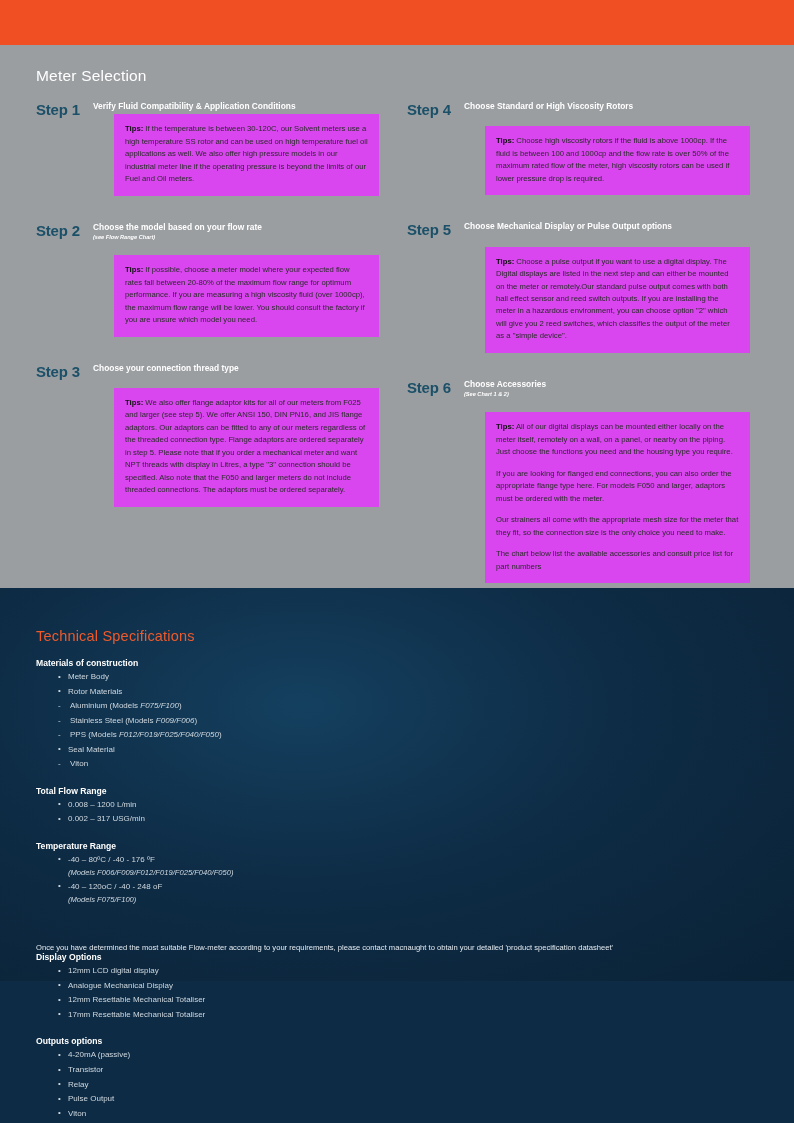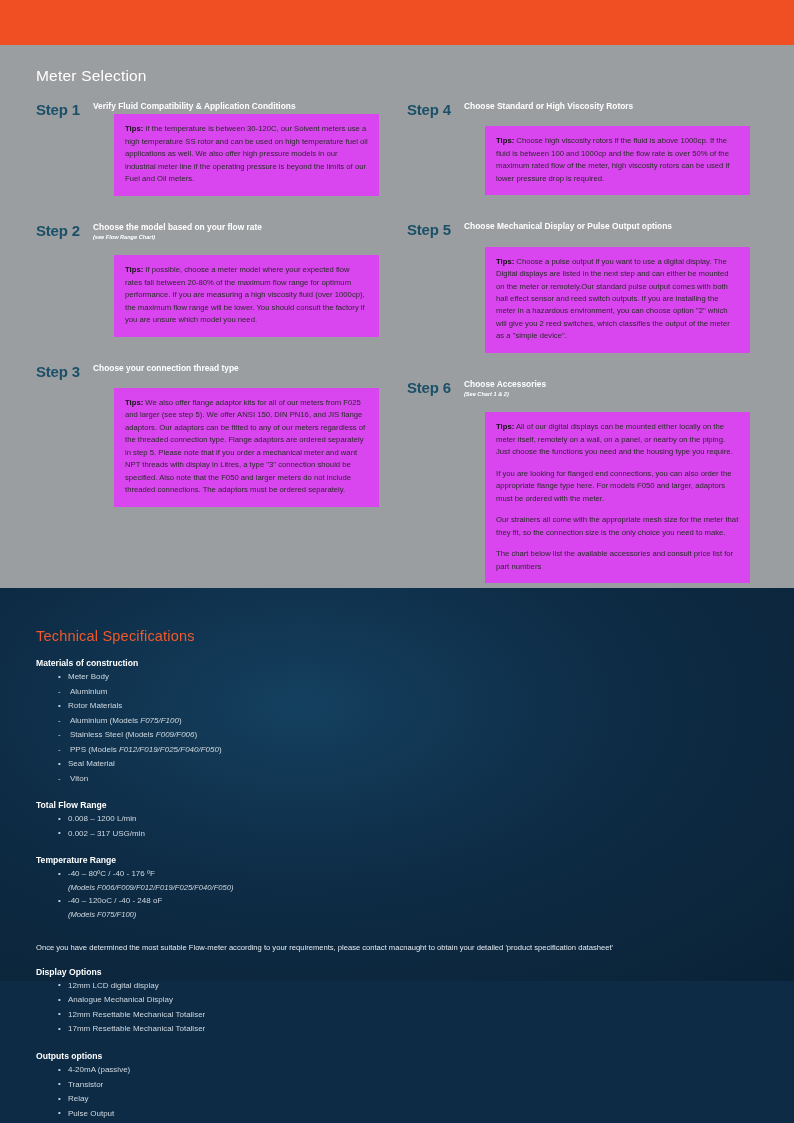--- a/index.html
+++ b/index.html
@@ -273,23 +273,20 @@
 
   <div class="tech-columns">
 
     <div class="tech-col">
 
       <div class="tech-group">
         <div class="tech-group-title">Materials of construction</div>
         <ul class="lvl1">
           <li>Meter Body</li>
         </ul>
-        <ul class="lvl2">
-          <li>Aluminium</li>
-        </ul>
         <ul class="lvl1">
           <li>Rotor Materials</li>
         </ul>
         <ul class="lvl2">
           <li><span>Aluminium  (Models </span><span class="em">F075/F100</span><span>)</span></li>
           <li><span>Stainless Steel (Models </span><span class="em">F009/F006</span><span>)</span></li>
           <li><span>PPS (Models </span><span class="em">F012/F019/F025/F040/F050</span><span>)</span></li>
         </ul>
         <ul class="lvl1">
           <li>Seal Material</li>

